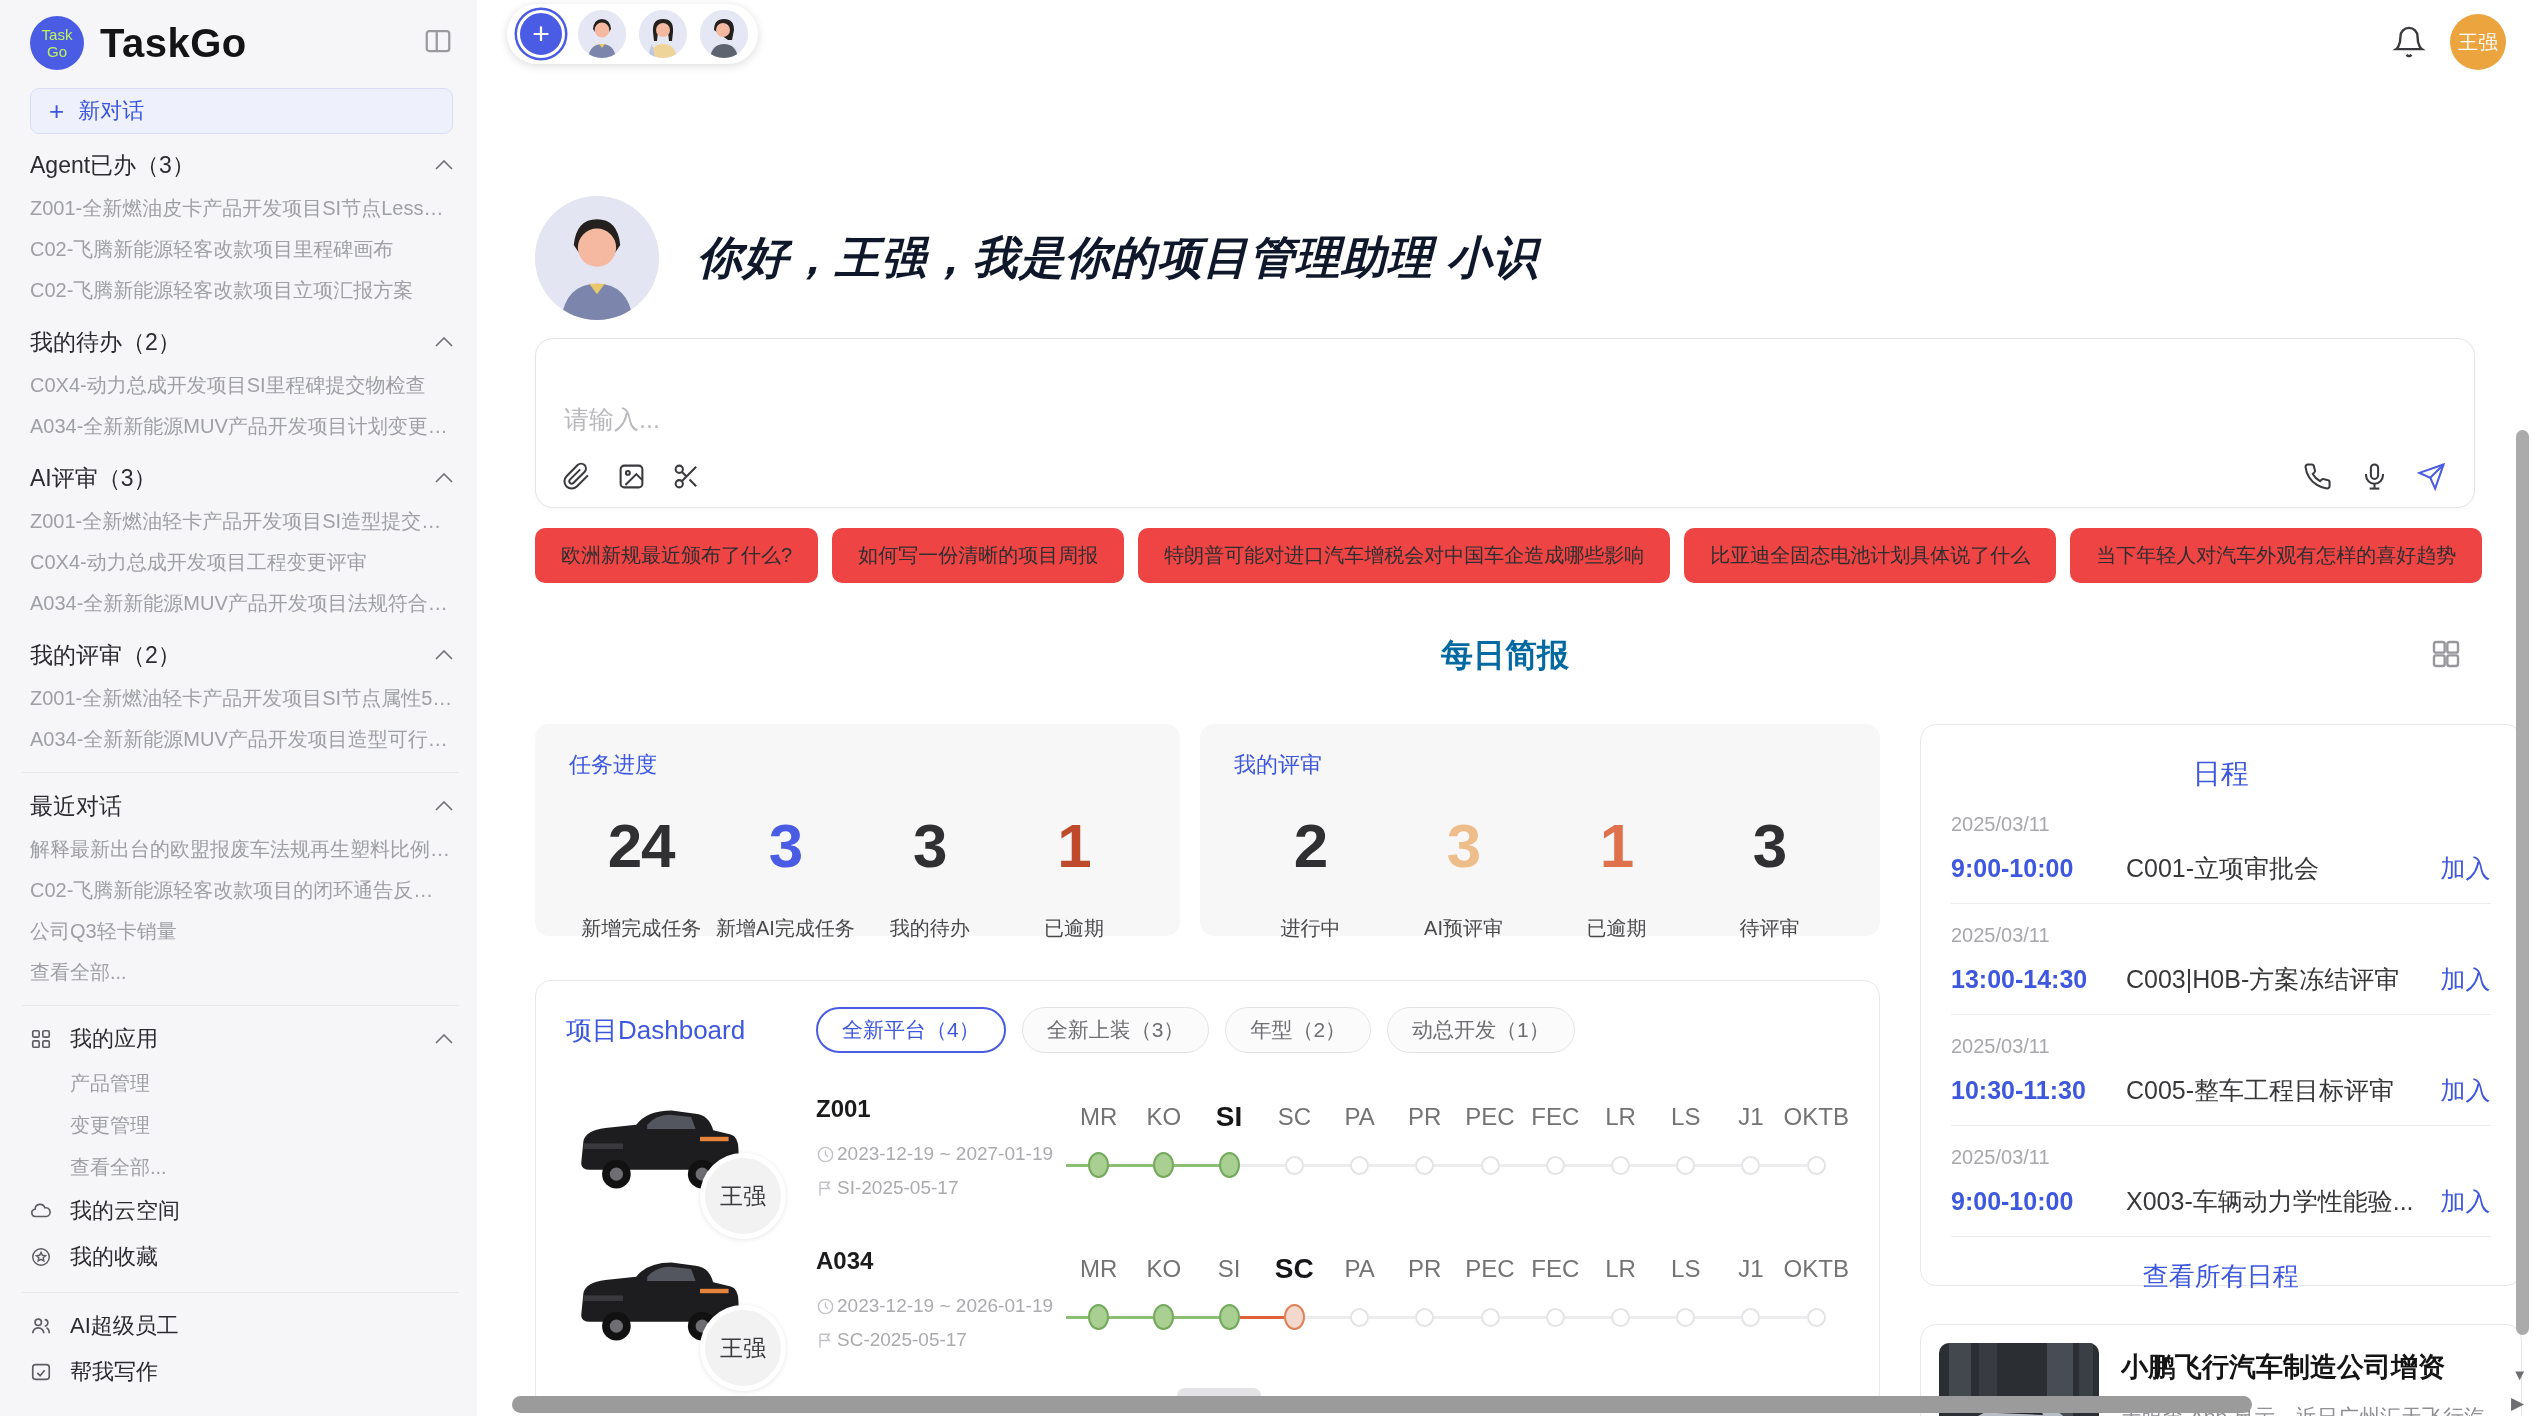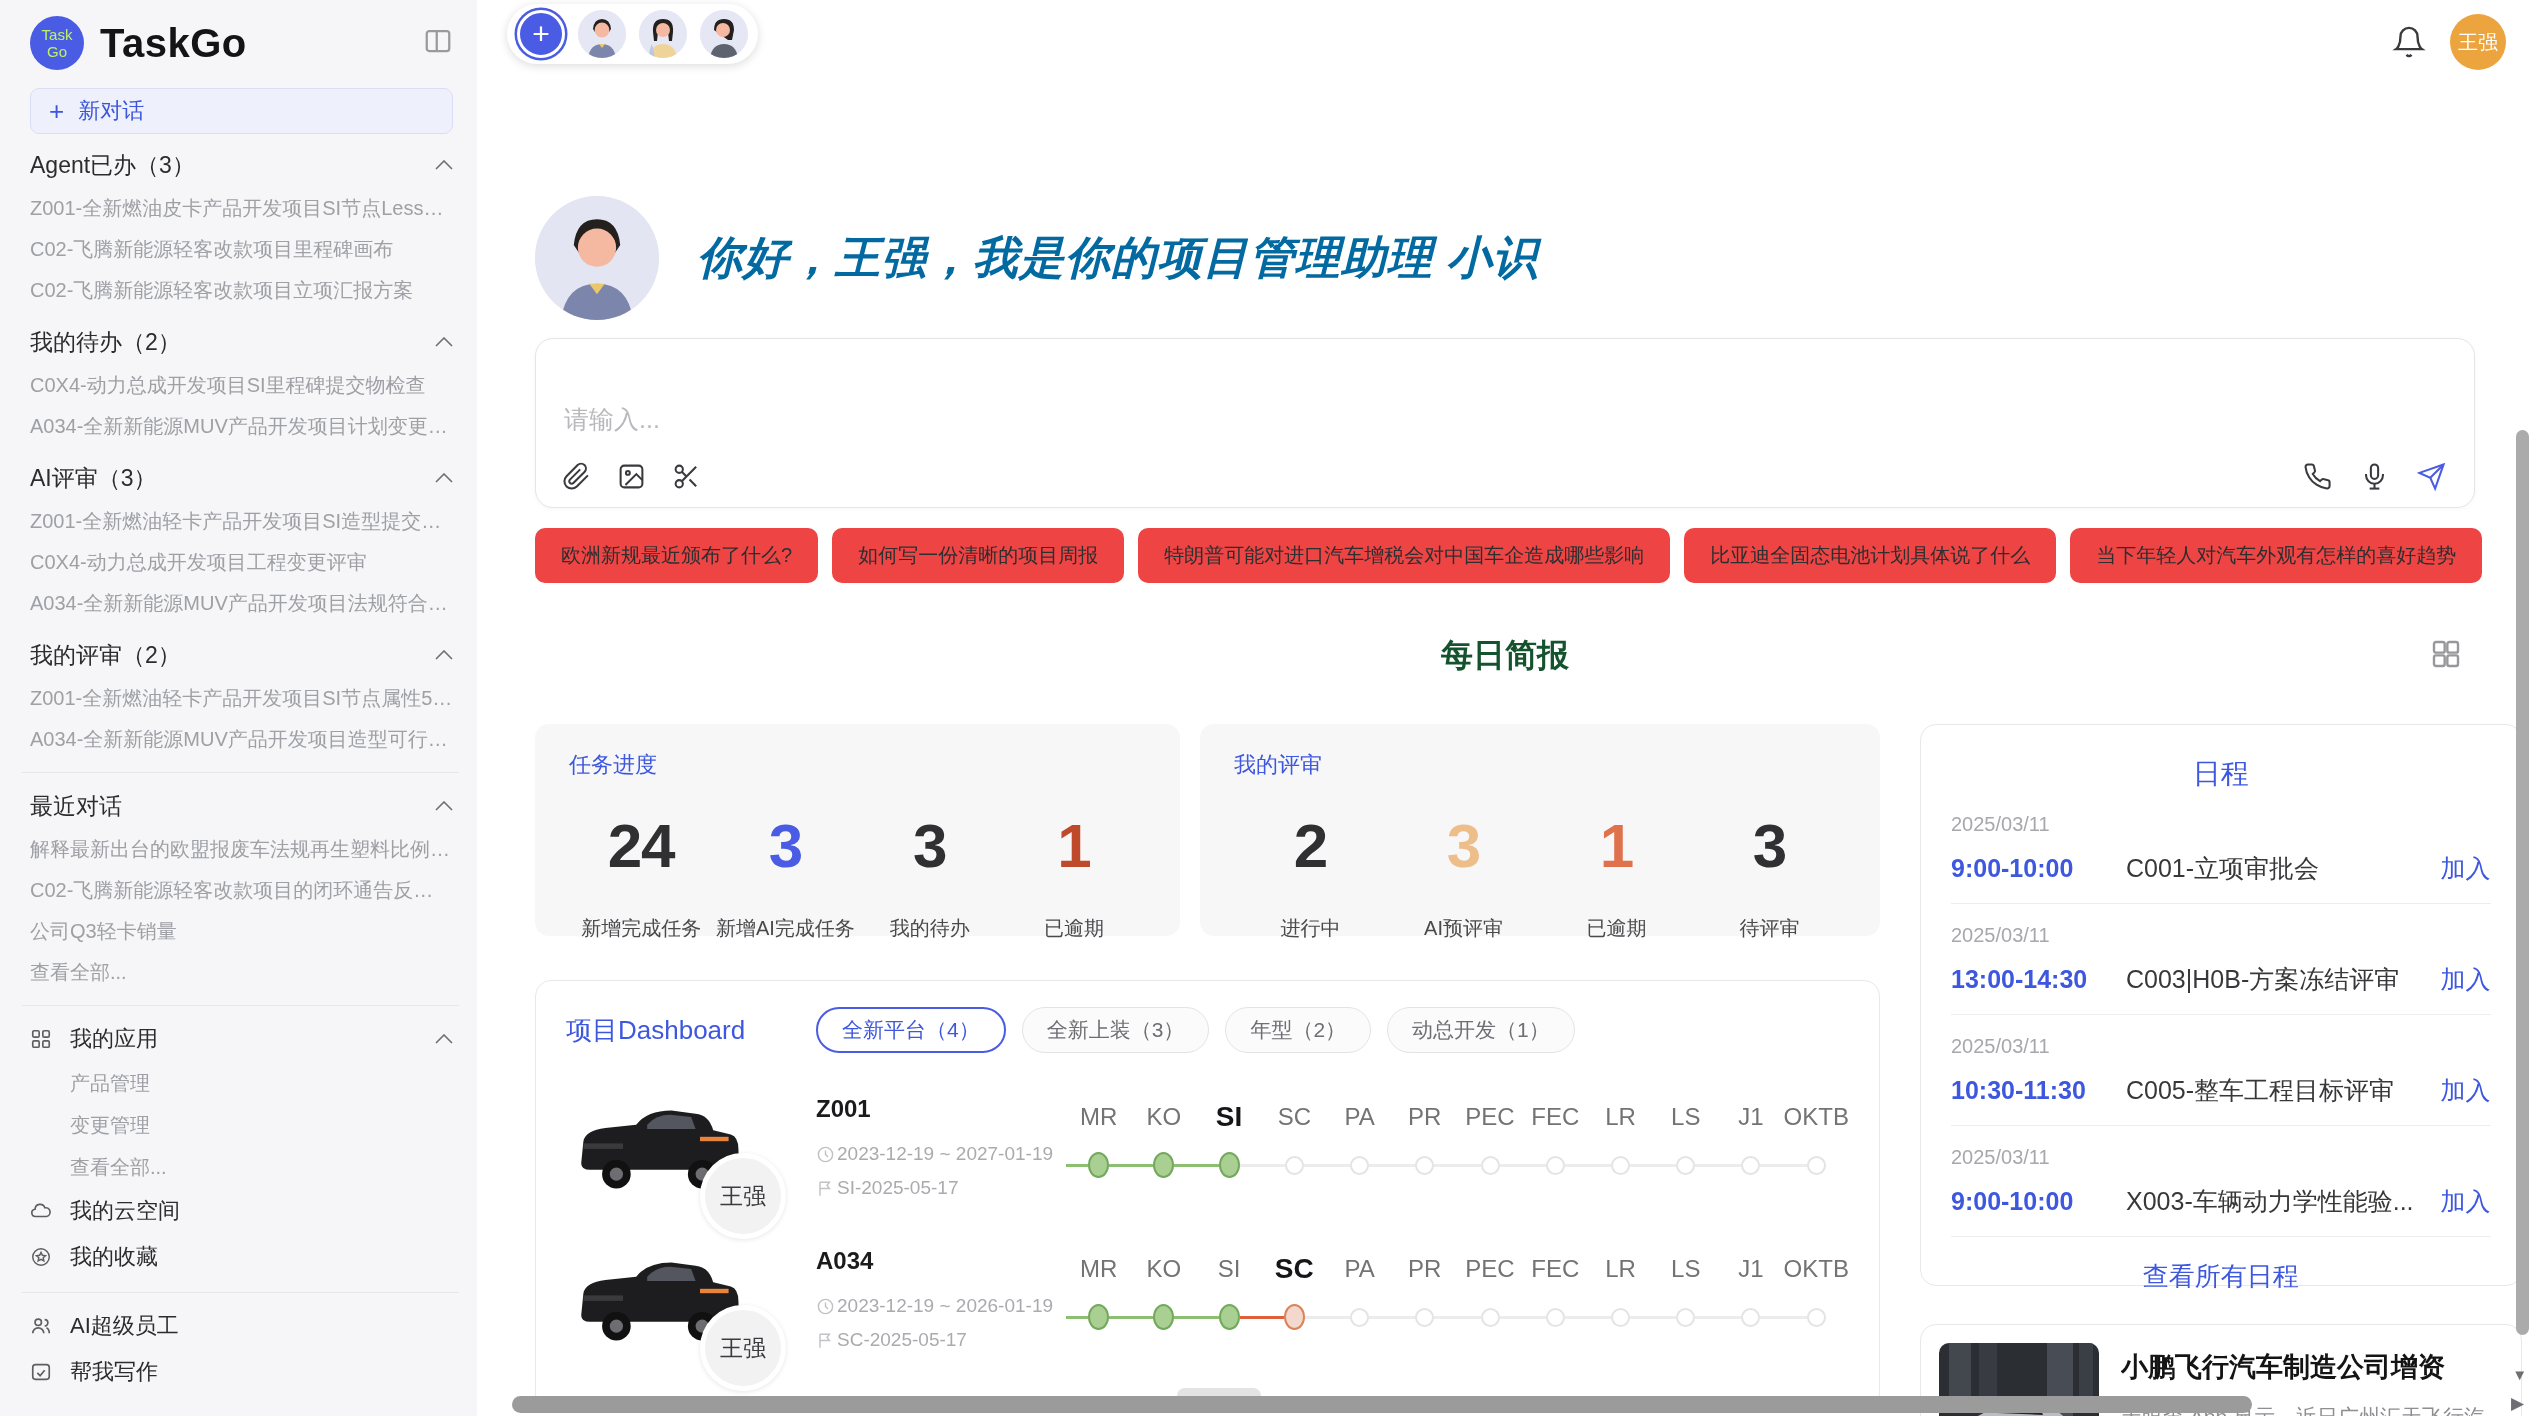--- a/index.html
+++ b/index.html
@@ -40,38 +40,38 @@
   .tb-add { background:#4a5ce4; color:#fff; display:flex; align-items:center; justify-content:center;
     font-size:30px; border:3px solid #fff; box-shadow:0 0 0 2.5px #4a5ce4; }
   .avatar-illu { background:#e6e7f5; }
   .top-right { position:absolute; right:26px; top:14px; display:flex; align-items:center; gap:24px; }
   .bell { width:34px; height:34px; color:#3a3a3e; cursor:pointer; }
   .user-badge { width:56px; height:56px; border-radius:50%; background:#eca43f; color:#fff;
     font-size:20px; display:flex; align-items:center; justify-content:center; cursor:pointer; }
 
   .greeting { position:absolute; left:58px; top:196px; display:flex; align-items:center; gap:38px; }
   .greet-avatar { width:124px; height:124px; border-radius:50%; overflow:hidden; background:#e4e5f3; flex:0 0 124px; }
-  .greet-text { font-size:45px; font-weight:700; font-style:italic; color:#0369a1; letter-spacing:1px; }
+  .greet-text { font-size:45px; font-weight:700; font-style:italic; color:#0f172a; letter-spacing:1px; }
 
   .chat-card { position:absolute; left:58px; top:338px; width:1940px; height:170px;
     border:1px solid #e5e5e7; border-radius:18px; background:#fff; box-shadow:0 1px 5px rgba(0,0,0,.04); }
   .chat-input { position:absolute; left:28px; top:66px; width:1100px; border:none; outline:none;
     font-size:25px; color:#333; font-family:inherit; background:transparent; }
   .chat-input::placeholder { color:#b9b9bd; }
   .chat-tools-left { position:absolute; left:26px; bottom:16px; display:flex; gap:26px; }
   .chat-tools-right { position:absolute; right:28px; bottom:16px; display:flex; gap:28px; }
   .cicon { width:29px; height:29px; color:#3a3a3e; cursor:pointer; }
   .cicon.send { color:#4a5ce4; }
 
   .chips { position:absolute; left:58px; top:528px; width:1940px; display:flex; justify-content:space-between; gap:14px; }
   .chip { background:#ef4444; border-radius:10px; height:55px; line-height:55px; padding:0 26px;
     font-size:20px; color:#2e2e30; white-space:nowrap; cursor:pointer; }
 
   .briefing-title { position:absolute; left:58px; top:634px; width:1940px; text-align:center;
-    font-size:32px; font-weight:700; color:#14532d; }
+    font-size:32px; font-weight:700; color:#0369a1; }
   .briefing-grid { position:absolute; right:70px; top:638px; width:32px; height:32px; color:#97979c; cursor:pointer; }
 
   .columns { position:absolute; left:58px; top:724px; width:1940px; display:flex; gap:40px; }
   .col-left { width:1345px; flex:0 0 1345px; }
   .col-right { flex:1; }
 
   .stats-row { display:flex; gap:20px; }
   .stat-card { background:#f7f7f8; border-radius:14px; height:212px; padding:26px 34px; }
   .stat-card.c1 { flex:0 0 645px; }
   .stat-card.c2 { flex:1; }

